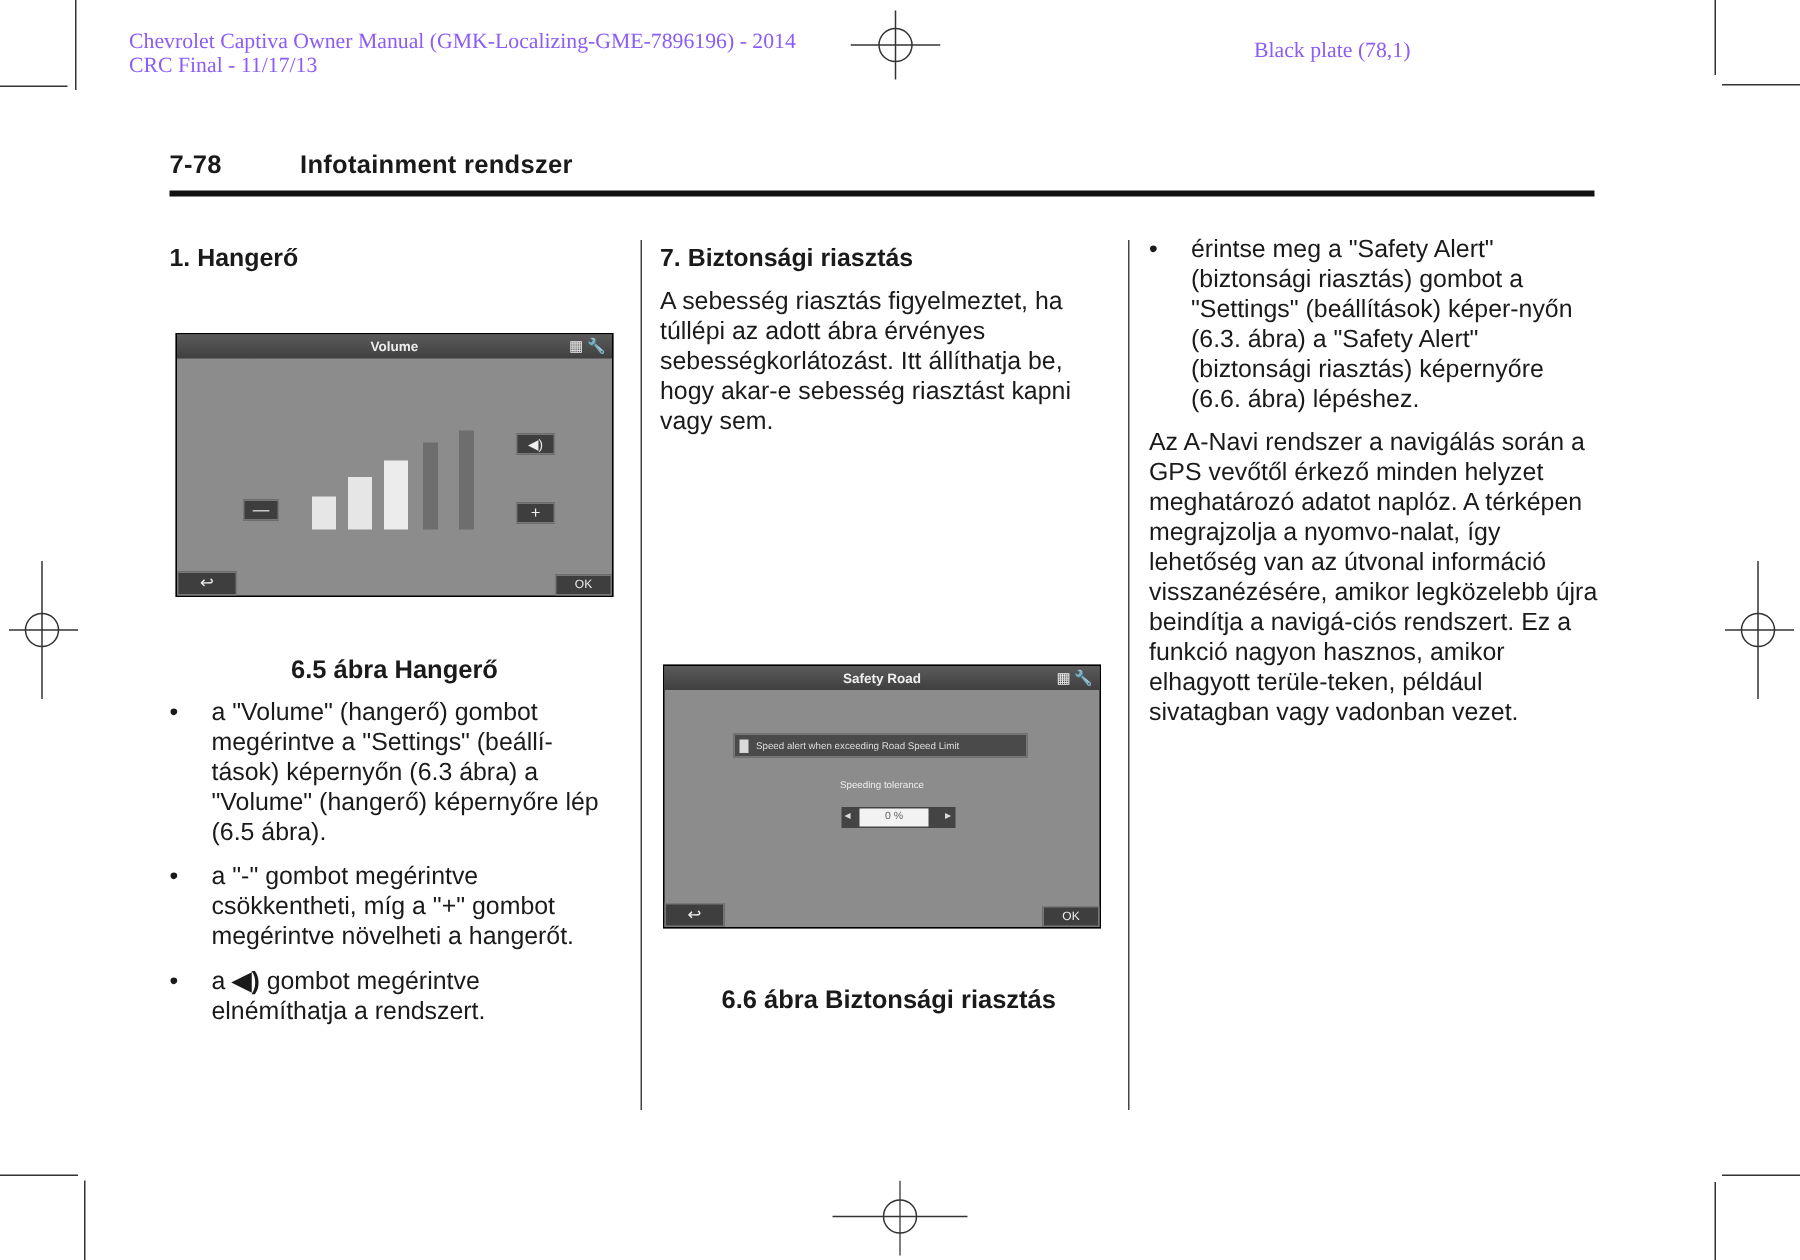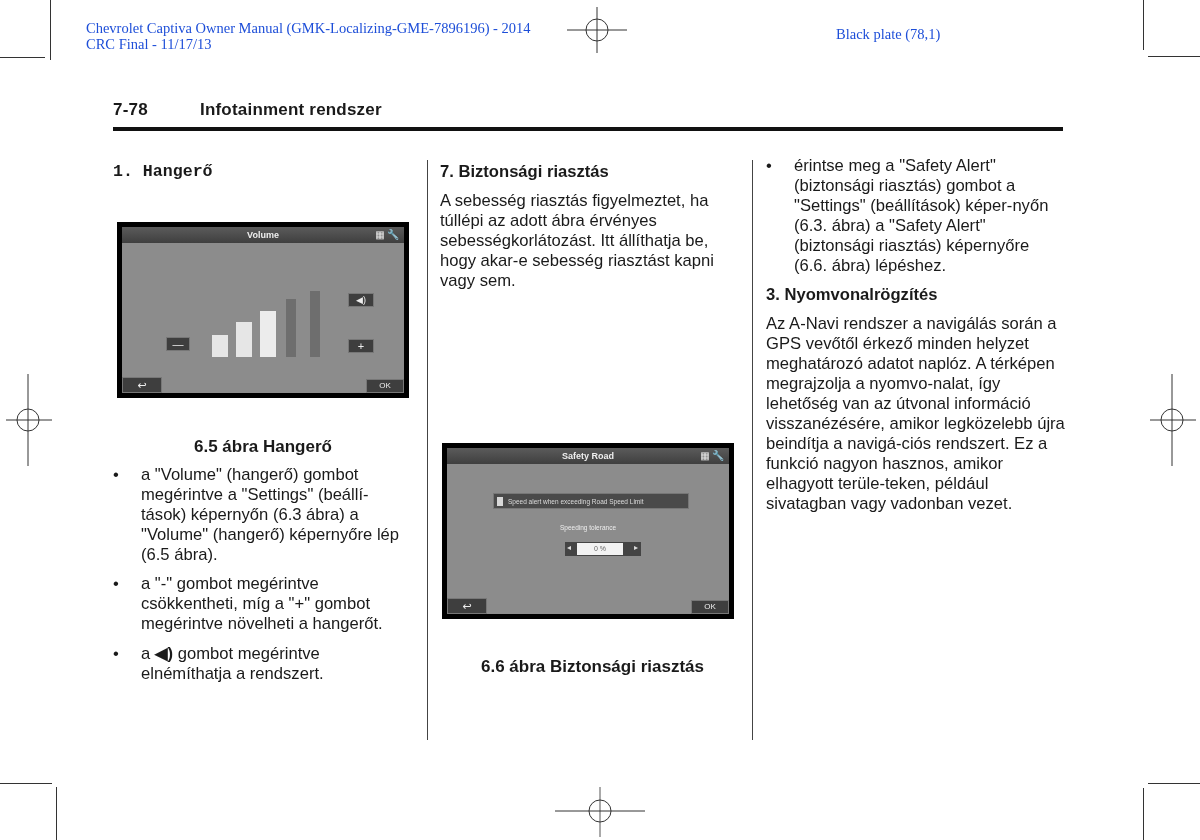--- a/index.html
+++ b/index.html
@@ -1,30 +1,30 @@
 <!DOCTYPE html>
 <html><head>
 <meta charset="utf-8">
 <style>
   html, body { margin:0; padding:0; }
   body { width:1200px; height:840px; position:relative; background:#ffffff; overflow:hidden; font-family:"Liberation Sans", sans-serif; color:#1a1a1a; }
   .abs { position:absolute; }
   .serif { font-family:"Liberation Serif", serif; }
-  .hdr-line { font-size:14.5px; line-height:16px; color:#1d4ed8; }
+  .hdr-line { font-size:14.5px; line-height:16px; color:#8b5cf6; }
   .title-row { left:113px; top:100px; font-size:17px; font-weight:bold; letter-spacing:0.2px; }
   .title-row .num { display:inline-block; width:87px; }
   .rule { left:113px; top:127px; width:950px; height:4px; background:#111; }
   .col { font-size:16.6px; line-height:20px; }
   .col p { margin:0 0 9px 0; }
   .col h3 { margin:0 0 9px 0; font-size:16.6px; font-weight:bold; line-height:20px; }
   .bullet { position:relative; padding-left:28px; margin:0 0 9px 0; }
   .bullet .dot { position:absolute; left:0; top:0; }
   .vline { width:1px; background:#444; }
   .caption { font-weight:bold; font-size:17px; text-align:center; }
-  .screen { background:#8c8c8c; border:5px solid #000000; box-sizing:border-box; }
+  .screen { background:#8c8c8c; border:1px solid #000000; box-sizing:border-box; }
   .scr-bar { position:absolute; left:0; right:0; top:0; height:16px; background:linear-gradient(#5b5b5b,#3f3f3f); color:#eee; font-size:9px; font-weight:bold; text-align:center; line-height:16px; }
   .scr-icons { position:absolute; right:4px; top:2px; font-size:10px; color:#eee; }
   .scr-btn { position:absolute; background:#3e3e3e; color:#eee; font-size:11px; text-align:center; border:1px solid #777; box-sizing:border-box; }
   .vol-bar { position:absolute; bottom:0; width:16px; }
   .mark { position:absolute; }
 </style>
 </head>
 <body>
 
 <div class="mark" style="left:50px;top:0;width:1px;height:60px;background:#333;"></div>
@@ -62,21 +62,21 @@
 <div class="abs serif hdr-line" style="left:836px;top:26px;">Black plate (78,1)</div>
 
 <div class="abs title-row">
   <span class="num">7-78</span><span>Infotainment rendszer</span>
 </div>
 <div class="abs rule"></div>
 
 <div class="abs vline" style="left:427px;top:160px;height:580px;"></div>
 <div class="abs vline" style="left:752px;top:160px;height:580px;"></div>
 
-<div class="abs col" style="left:113px;top:162px;width:300px;font-family:Liberation Mono, monospace;">
+<div class="abs col" style="left:113px;top:162px;width:300px;">
   <h3>1. Hangerő</h3>
 </div>
 
 <div class="abs screen" style="left:117px;top:222px;width:292px;height:176px;">
   <div class="scr-bar"><span>Volume</span></div>
   <div class="scr-icons">▦ 🔧</div>
   <div class="scr-btn" style="left:44px;top:110px;width:24px;height:14px;line-height:12px;">—</div>
   <div class="scr-btn" style="left:226px;top:66px;width:26px;height:14px;line-height:12px;font-size:9px;">◀)</div>
   <div class="scr-btn" style="left:226px;top:112px;width:26px;height:14px;line-height:12px;">+</div>
   <div class="abs" style="left:90px;top:60px;width:120px;height:70px;">
@@ -117,15 +117,14 @@
     <span class="abs" style="right:3px;top:1px;color:#ddd;font-size:8px;">▸</span>
   </div>
   <div class="scr-btn" style="left:0;bottom:0;width:40px;height:16px;line-height:14px;">↩</div>
   <div class="scr-btn" style="right:0;bottom:0;width:38px;height:14px;line-height:12px;font-size:8px;">OK</div>
 </div>
 
 <div class="abs caption" style="left:440px;top:657px;width:305px;">6.6 ábra Biztonsági riasztás</div>
 
 <div class="abs col" style="left:766px;top:156px;width:300px;">
   <div class="bullet"><span class="dot">•</span><span>érintse meg a "Safety Alert" (biztonsági riasztás) gombot a "Settings" (beállítások) képer-nyőn (6.3. ábra) a "Safety Alert" (biztonsági riasztás) képernyőre (6.6. ábra) lépéshez.</span></div>
-  <h3>3. Nyomvonalrögzítés</h3>
   <p>Az A-Navi rendszer a navigálás során a GPS vevőtől érkező minden helyzet meghatározó adatot naplóz. A térképen megrajzolja a nyomvo-nalat, így lehetőség van az útvonal információ visszanézésére, amikor legközelebb újra beindítja a navigá-ciós rendszert. Ez a funkció nagyon hasznos, amikor elhagyott terüle-teken, például sivatagban vagy vadonban vezet.</p>
 </div>
 
 </body></html>

